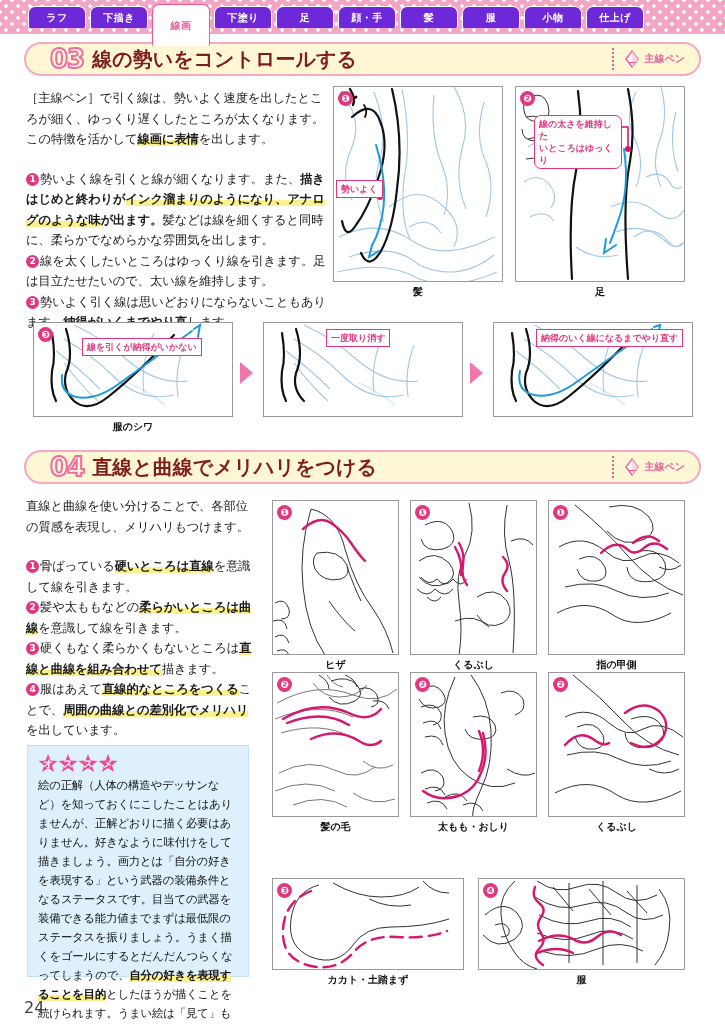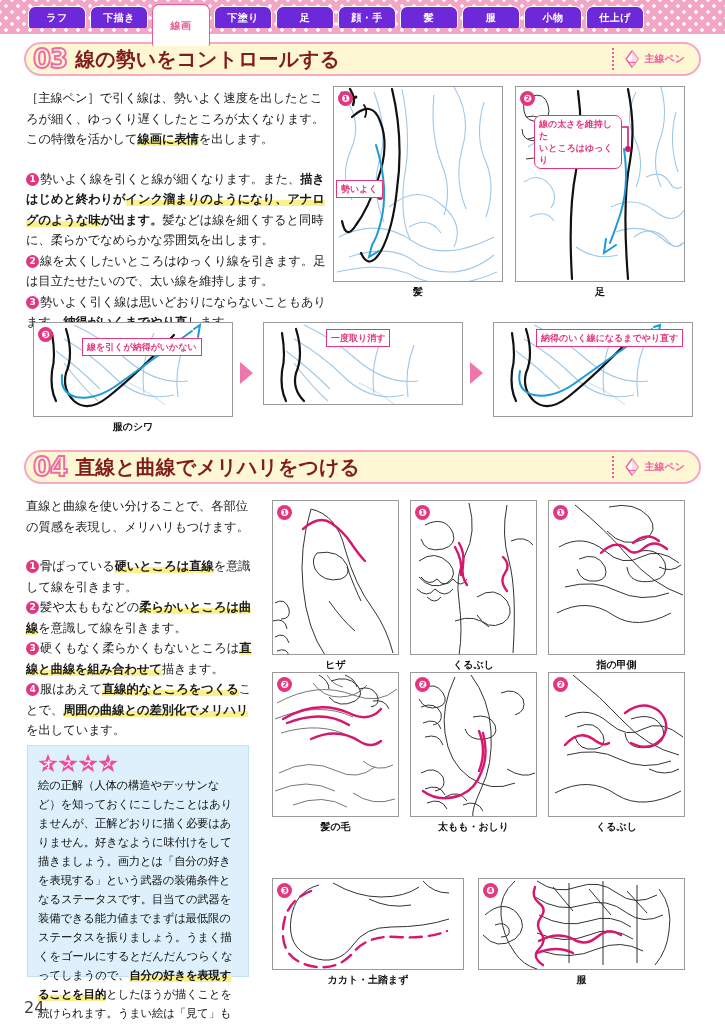--- a/index.html
+++ b/index.html
@@ -51,21 +51,21 @@
   
   .section-head {
     position: absolute;
     left: 24px; width: 677px; height: 34px;
     background: #fdf7d4;
     border: 2px solid #f6a8c4;
     border-radius: 17px;
     display: flex; align-items: center;
   }
   .sec-num {
-    margin-left: 7px;
+    margin-left: 24px;
     font-size: 26px; font-weight: bold;
     color: #fdf7d4;
     -webkit-text-stroke: 2px #f06ba4;
     letter-spacing: -1px;
     line-height: 1;
   }
   .sec-title {
     margin-left: 8px;
     font-size: 20px; font-weight: bold;
     color: #7f1d1d;
@@ -305,21 +305,21 @@
       <path class="blue" d="M160 6 l6 -4 l-2 12" stroke-width="2.4"></path>
       <path class="sk" d="M95 60 q22 10 36 22" stroke-width="6" stroke-opacity=".5"></path>
     </svg>
     <div class="callout" style="left:48px; top:6px;margin-top:9px;">線を引くが納得がいかない</div>
   </div>
   <div class="cap">服のシワ</div>
 </div>
 <div class="arrow-sep" style="left:240px; top:362px;"></div>
 
 <div class="fig" style="left:263px; top:322px;">
-  <div class="frame" style="width:200px; height:83px;">
+  <div class="frame" style="width:200px; height:95px;">
     <svg width="200" height="95" viewBox="0 0 200 95">
       <g class="sk">
         <path d="M40 2 q30 14 52 34 q30 26 62 22"></path>
         <path d="M30 16 q28 16 48 36 q28 28 62 20"></path>
         <path d="M22 28 q24 18 44 38"></path>
         <path d="M120 10 q-14 30 -10 60"></path>
         <path d="M150 22 q-10 26 -6 52"></path>
         <path d="M30 40 q18 24 34 38"></path>
       </g>
       <path class="ln" d="M18 10 q4 24 0 38 q-2 18 4 30"></path>

